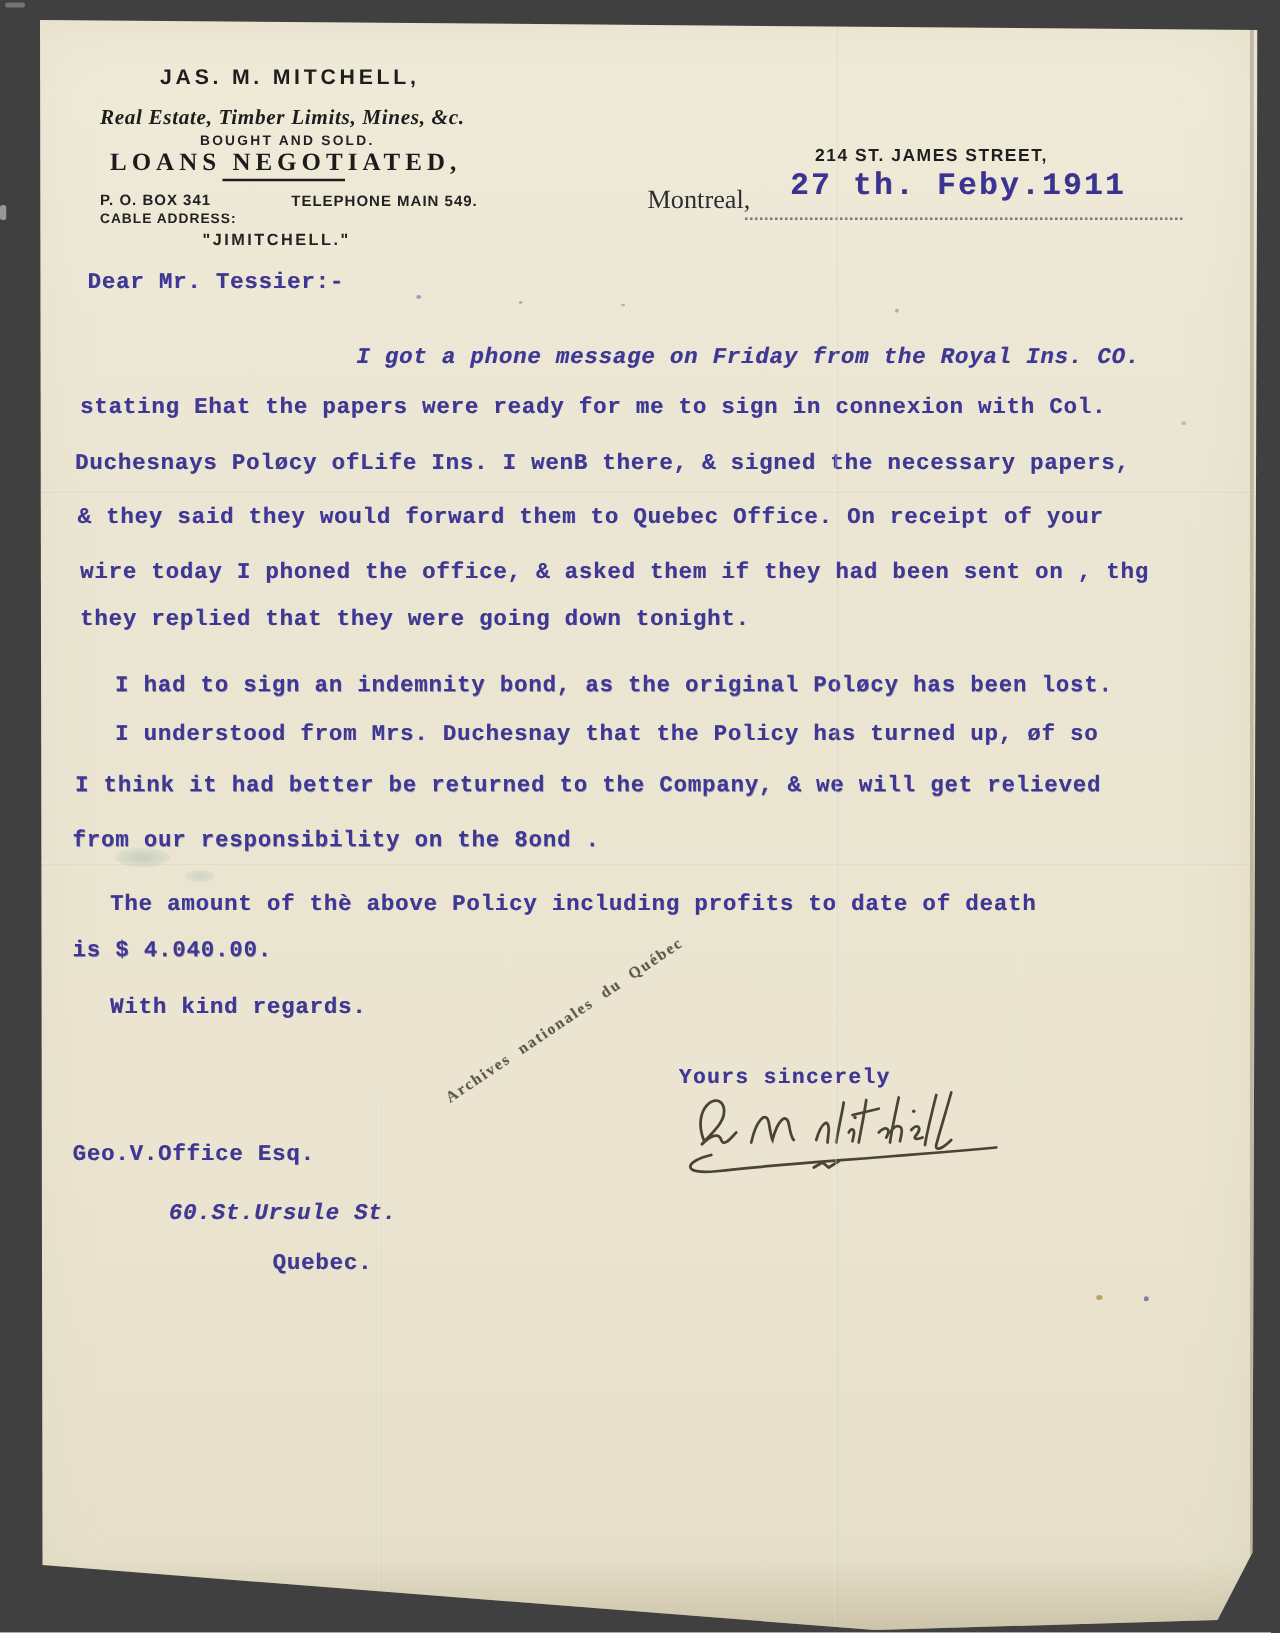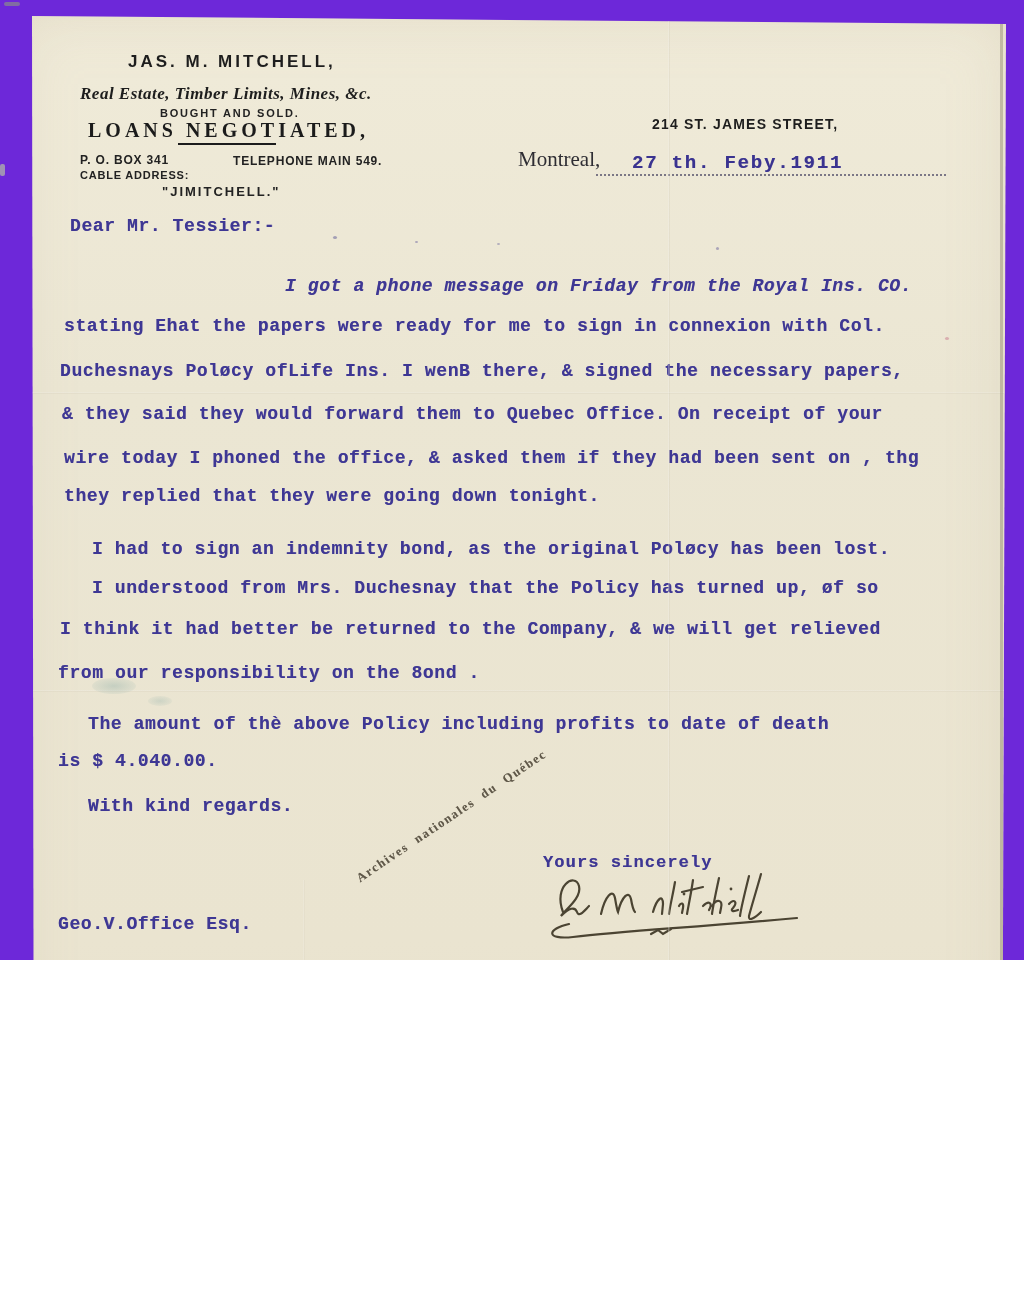--- a/index.html
+++ b/index.html
@@ -1,16 +1,16 @@
 <!DOCTYPE html>
 <html><head>
 <meta charset="utf-8">
 <style>
   html,body{margin:0;padding:0;background:#ffffff;}
-  .stage{position:relative;width:1024px;height:960px;background:#6d28d9;overflow:hidden;
+  .stage{position:relative;width:1024px;height:1306px;background:#404040;overflow:hidden;
          font-family:"Liberation Sans",sans-serif;}
   .paper{position:absolute;left:0;top:0;width:1024px;height:1306px;
          background:linear-gradient(180deg,#f0ebd9 0%,#ebe6d3 30%,#eae4d0 72%,#e5dfc8 100%);
          clip-path:polygon(32px 16px,1006px 24px,1002px 1242px,974px 1296px,700px 1304px,34px 1252px);
          box-shadow:inset 0 0 70px rgba(185,173,140,.35);}
   .abs{position:absolute;white-space:pre;}
   
   .lh-name{left:128px;top:52px;font:bold 17px "Liberation Sans",sans-serif;letter-spacing:3px;color:#1d1d1d;}
   .lh-biz{left:80px;top:84px;font:bold italic 17px "Liberation Serif",serif;letter-spacing:.5px;color:#1d1d1d;}
   .lh-bs{left:160px;top:107px;font:bold 11px "Liberation Sans",sans-serif;letter-spacing:1.8px;color:#222;}
@@ -18,21 +18,21 @@
   .lh-loans-rule{left:178px;top:143px;width:98px;height:2px;background:#1c1c1c;}
   .lh-pobox{left:80px;top:153px;font:bold 12px "Liberation Sans",sans-serif;letter-spacing:.8px;color:#222;}
   .lh-tel{left:233px;top:154px;font:bold 12px "Liberation Sans",sans-serif;letter-spacing:.8px;color:#222;}
   .lh-cable{left:80px;top:169px;font:bold 11px "Liberation Sans",sans-serif;letter-spacing:.8px;color:#222;}
   .lh-jim{left:162px;top:184px;font:bold 13px "Liberation Sans",sans-serif;letter-spacing:2px;color:#222;}
   .lh-street{left:652px;top:116px;font:bold 14px "Liberation Sans",sans-serif;letter-spacing:1.2px;color:#1d1d1d;}
   .lh-city{left:518px;top:147px;font:21px "Liberation Serif",serif;color:#2e2d33;}
   .date-dots{left:596px;top:158px;width:350px;height:16px;border-bottom:2px dotted #55516b;opacity:.75;}
   .tw{font:bold 18px "Liberation Mono","DejaVu Sans Mono",monospace;letter-spacing:.6px;color:#3e3794;
       text-shadow:.3px .3px .5px rgba(62,55,148,.55);}
-  .date-typed{left:632px;top:152px;font-size:19px;letter-spacing:1.8px;color:#3a3390;}
+  .date-typed{left:632px;top:134px;font-size:25px;letter-spacing:1.8px;color:#3a3390;}
   .salutation{left:70px;top:216px;text-align:center;}
   .l0{left:285px;top:276px;font-style:italic;} .l1{left:64px;top:316px;} .l2{left:60px;top:361px;}
   .l3{left:62px;top:404px;}  .l4{left:64px;top:448px;} .l5{left:64px;top:486px;}
   .l6{left:92px;top:539px;}  .l7{left:92px;top:578px;} .l8{left:60px;top:619px;}
   .l9{left:58px;top:663px;}  .l10{left:88px;top:714px;}.l11{left:58px;top:751px;}
   .l12{left:88px;top:796px;}
   .valediction{left:543px;top:853px;font-size:17px;letter-spacing:1.1px;}
   .addr1{left:58px;top:914px;} .addr2{left:135px;top:961px;font-style:italic;} .addr3{left:218px;top:1001px;}
   .stamp{left:358px;top:872px;transform:rotate(-34deg);transform-origin:left center;
          font:bold 12.5px "Liberation Serif",serif;letter-spacing:1.6px;word-spacing:5px;

